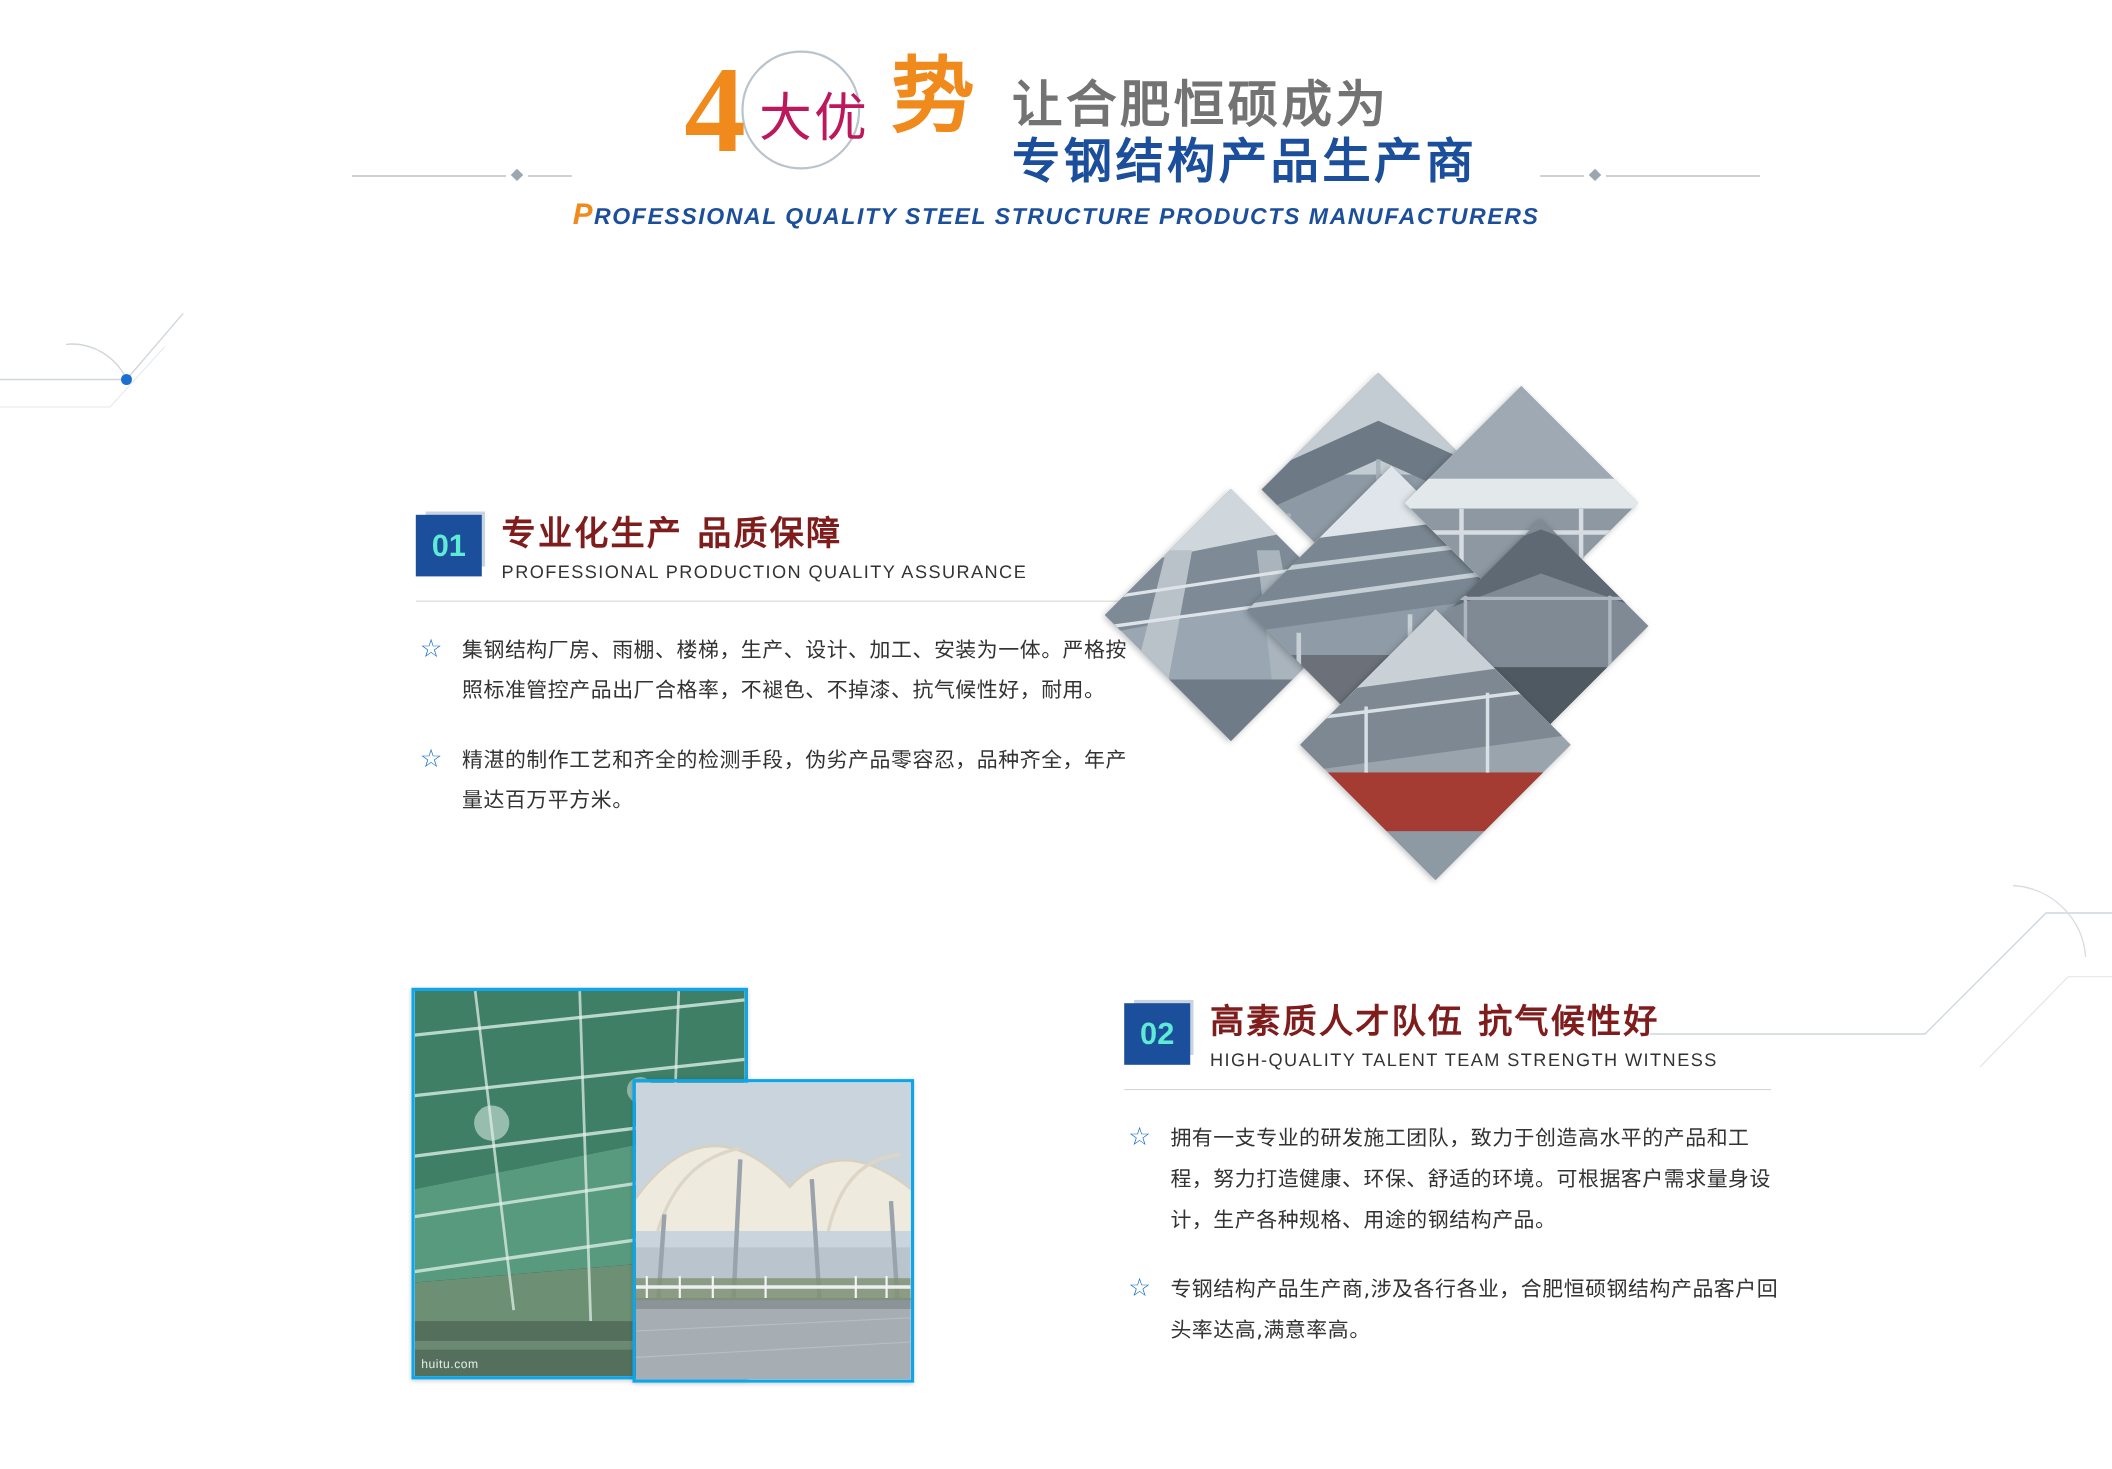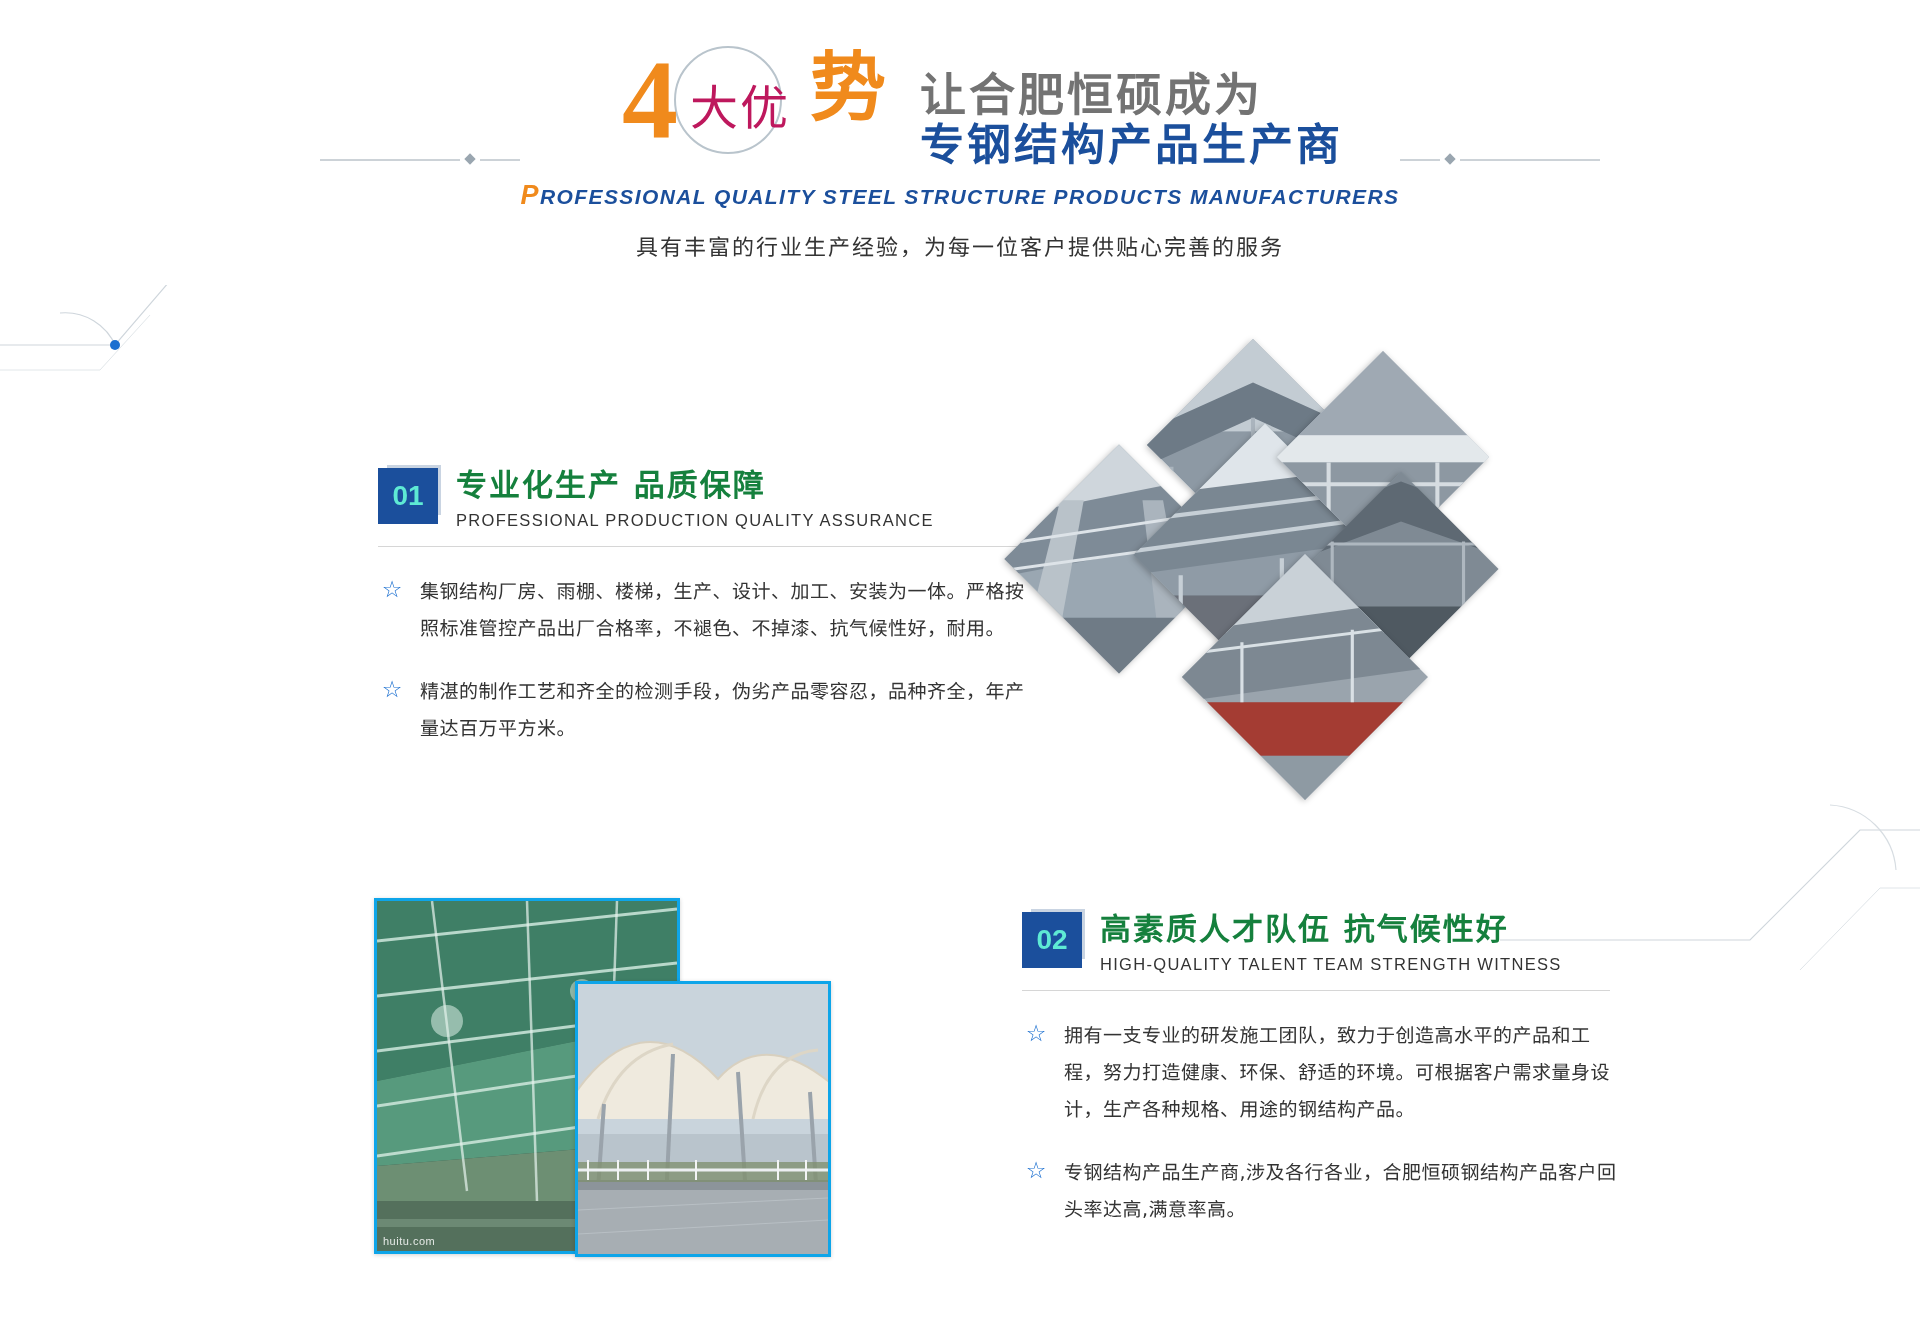--- a/index.html
+++ b/index.html
@@ -106,21 +106,21 @@
   }
   .slogan2 {
     position: absolute;
     left: 590px;
     top: 84px;
     font-size: 44px;
     line-height: 1.2;
     color: #1b4f9c;
     font-weight: bold;
     letter-spacing: 3px;
-    font-family: Liberation Mono, monospace;
+    font-family: Liberation Sans, sans-serif;
   }
   .en-line {
     margin-top: 2px;
     font-size: 21px;
     letter-spacing: 1.4px;
     color: #1b4f9c;
     font-weight: bold;
     font-style: italic;
   }
   .en-line .lead {
@@ -161,21 +161,21 @@
     font-family: "Liberation Sans", sans-serif;
     box-shadow: 6px -6px 0 -3px #c9d4e2;
     flex: 0 0 auto;
   }
   .head-texts {
     margin-left: 18px;
   }
   .head-cn {
     font-size: 31px;
     font-weight: bold;
-    color: #15803d;
+    color: #7f1d1d;
     letter-spacing: 2px;
     line-height: 1.1;
     font-family: "DejaVu Sans", "Liberation Sans", sans-serif;
   }
   .head-en {
     margin-top: 9px;
     font-size: 16.5px;
     letter-spacing: 1.3px;
     color: #333;
     font-weight: 500;
@@ -307,21 +307,20 @@
       <div class="word-da-you">大优</div>
       <div class="word-shi">势</div>
       <div class="slogan1">让合肥恒硕成为</div>
       <div class="slogan2">专钢结构产品生产商</div>
     </div>
 
     <div class="en-line">
       <span class="lead">P</span><span>ROFESSIONAL QUALITY STEEL STRUCTURE PRODUCTS MANUFACTURERS</span>
     </div>
 
-    <div class="sub-line">具有丰富的行业生产经验，为每一位客户提供贴心完善的服务</div>
   </div>
 </div>
 
 <div class="sec1">
   <div class="section-head">
     <div class="num-badge">01</div>
     <div class="head-texts">
       <div class="head-cn">专业化生产  品质保障</div>
       <div class="head-en">PROFESSIONAL PRODUCTION QUALITY ASSURANCE</div>
     </div>

